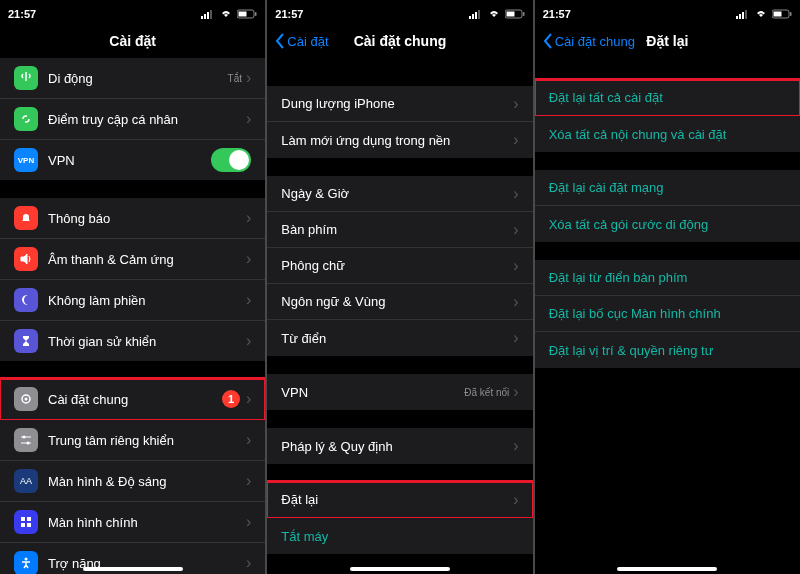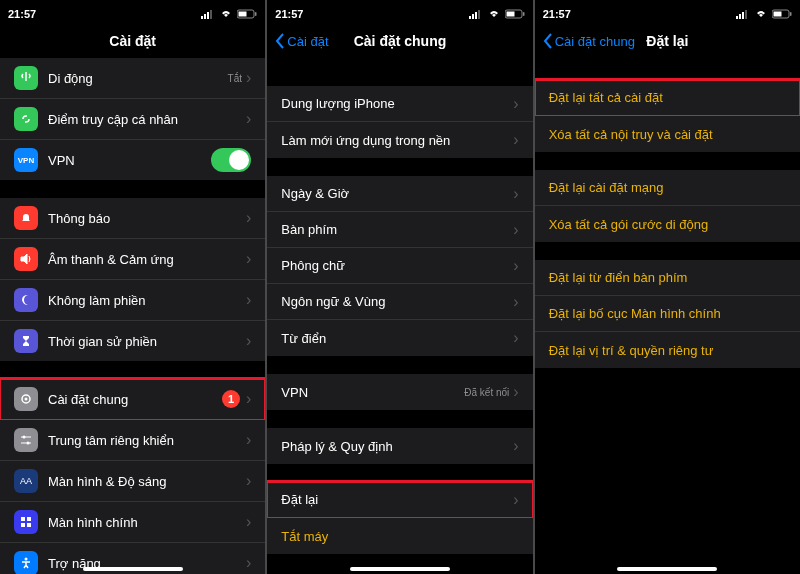--- a/index.html
+++ b/index.html
@@ -10,21 +10,21 @@
 .nav{height:34px;display:flex;align-items:center;padding:0 8px;position:relative}
 .nav-title{position:absolute;left:0;right:0;text-align:center;font-size:14px;font-weight:600}
 .nav-back{display:flex;align-items:center;color:#0a84ff;font-size:13px;z-index:1;cursor:pointer}
 .nav-back svg{width:10px;height:16px;margin-right:2px}
 .content{flex:1;overflow-y:auto}
 .group{margin-bottom:18px}
 .row{display:flex;align-items:center;padding:8px 14px;background:#1c1c1e;border-bottom:.5px solid #333;min-height:36px;font-size:13px;cursor:pointer;position:relative}
 .row:last-child{border-bottom:none}
 .row-icon{width:24px;height:24px;border-radius:6px;margin-right:10px;display:flex;align-items:center;justify-content:center;font-size:12px;flex-shrink:0}
 .row-label{flex:1;color:#fff}
-.row-label.link{color:#eab308}
+.row-label.link{color:#14b8a6}
 .row-val{color:#8e8e93;font-size:10px;margin-right:4px}
 .chev{color:#555;font-size:16px;font-weight:300}
 .badge{background:#ff3b30;color:#fff;border-radius:9px;min-width:18px;height:18px;display:flex;align-items:center;justify-content:center;font-size:11px;font-weight:600;margin-right:6px}
 .toggle{width:40px;height:24px;background:#34c759;border-radius:12px;position:relative}
 .toggle::after{content:"";position:absolute;width:20px;height:20px;background:#fff;border-radius:50%;top:2px;right:2px}
 .highlight{outline:3px solid #e8172b;outline-offset:-1px}
 .home-ind{position:absolute;bottom:3px;left:50%;transform:translateX(-50%);width:100px;height:4px;background:#fff;border-radius:2px}
 .ic-green{background:#34c759}.ic-blue{background:#007aff}.ic-red{background:#ff3b30}.ic-purple{background:#5856d6}.ic-gray{background:#8e8e93}.ic-navy{background:#1a3a7a;color:#fff;font-size:9px;font-weight:400}.ic-vpn{background:#0a84ff;color:#fff;font-size:8px;font-weight:700}
 </style>
 </head>
@@ -107,21 +107,21 @@
           </div>
           <span class="row-label">Không làm phiền</span>
           <span class="chev">›</span>
         </div>
       <div class="row">
           <div class="row-icon ic-purple">
             <svg width="14" height="14" viewBox="0 0 14 14">
               <path d="M4 2 L10 2 L10 4 L7 7 L10 10 L10 12 L4 12 L4 10 L7 7 L4 4 Z" fill="#fff"></path>
             </svg>
           </div>
-          <span class="row-label">Thời gian sử phiền</span>
+          <span class="row-label">Thời gian sử khiển</span>
           <span class="chev">›</span>
         </div>
     </div>
     <div class="group">
       <div class="row highlight">
           <div class="row-icon ic-gray">
             <svg width="14" height="14" viewBox="0 0 14 14">
               <circle cx="7" cy="7" r="4" fill="none" stroke="#fff" stroke-width="1.5"></circle>
               <circle cx="7" cy="7" r="1.5" fill="#fff"></circle>
             </svg>
@@ -293,21 +293,21 @@
       </div>
     <div class="nav-title">Đặt lại</div>
   </div>
   <div class="content">
     <div style="height:22px"></div>
     <div class="group">
       <div class="row highlight">
           <span class="row-label link">Đặt lại tất cả cài đặt</span>
         </div>
       <div class="row">
-          <span class="row-label link">Xóa tất cả nội truy và cài đặt</span>
+          <span class="row-label link">Xóa tất cả nội chung và cài đặt</span>
         </div>
     </div>
     <div class="group">
       <div class="row">
           <span class="row-label link">Đặt lại cài đặt mạng</span>
         </div>
       <div class="row">
           <span class="row-label link">Xóa tất cả gói cước di động</span>
         </div>
     </div>

